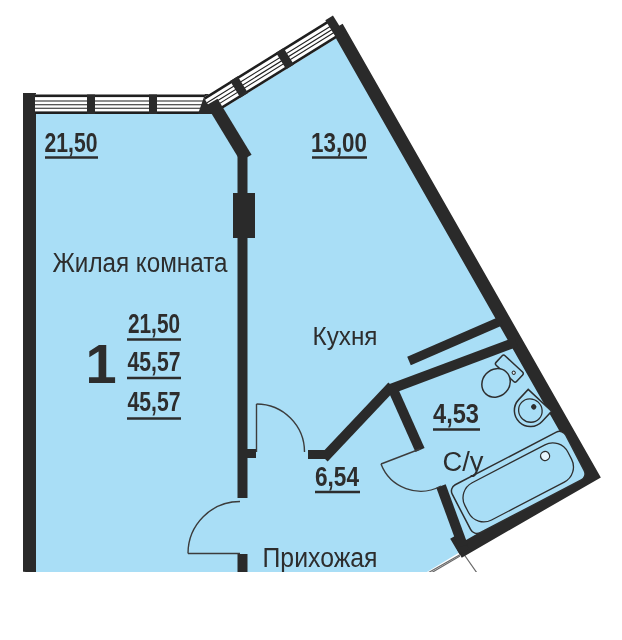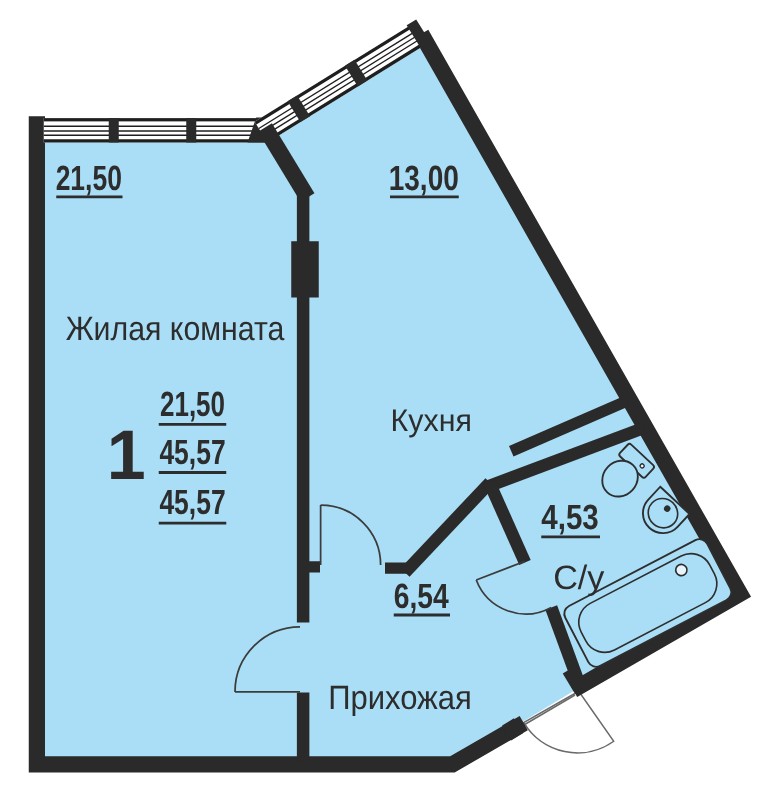--- a/index.html
+++ b/index.html
@@ -1,16 +1,16 @@
 <!DOCTYPE html>
 <html style="--floor: #a9def6; --wall: #2a2a2a; --text: #2d2d2d;"><head>
 <meta charset="utf-8">
 <style>
   html,body{margin:0;padding:0;background:#ffffff;}
-  .stage{position:relative;width:622px;height:640px;background:#fff;overflow:hidden;
+  .stage{position:relative;width:622px;height:572px;background:#fff;overflow:hidden;
          font-family:"Liberation Sans", sans-serif;border-radius:26px;}
   svg{display:block;}
   .wall{stroke:var(--wall,#2a2a2a);fill:none;}
   .wallfill{fill:var(--wall,#2a2a2a);stroke:none;}
   .floor{fill:var(--floor,#a9def6);stroke:none;}
   .glassline{stroke:#1f1f1f;fill:none;}
   .doorarc{stroke:#3c3c3c;stroke-width:1.4;fill:none;}
   .fixture{fill:var(--floor,#a9def6);stroke:#2e2e2e;stroke-width:1.5;}
   .fixture-thin{fill:none;stroke:#2e2e2e;stroke-width:1.3;}
   .lbl{fill:var(--text,#2d2d2d);font-weight:400;}

